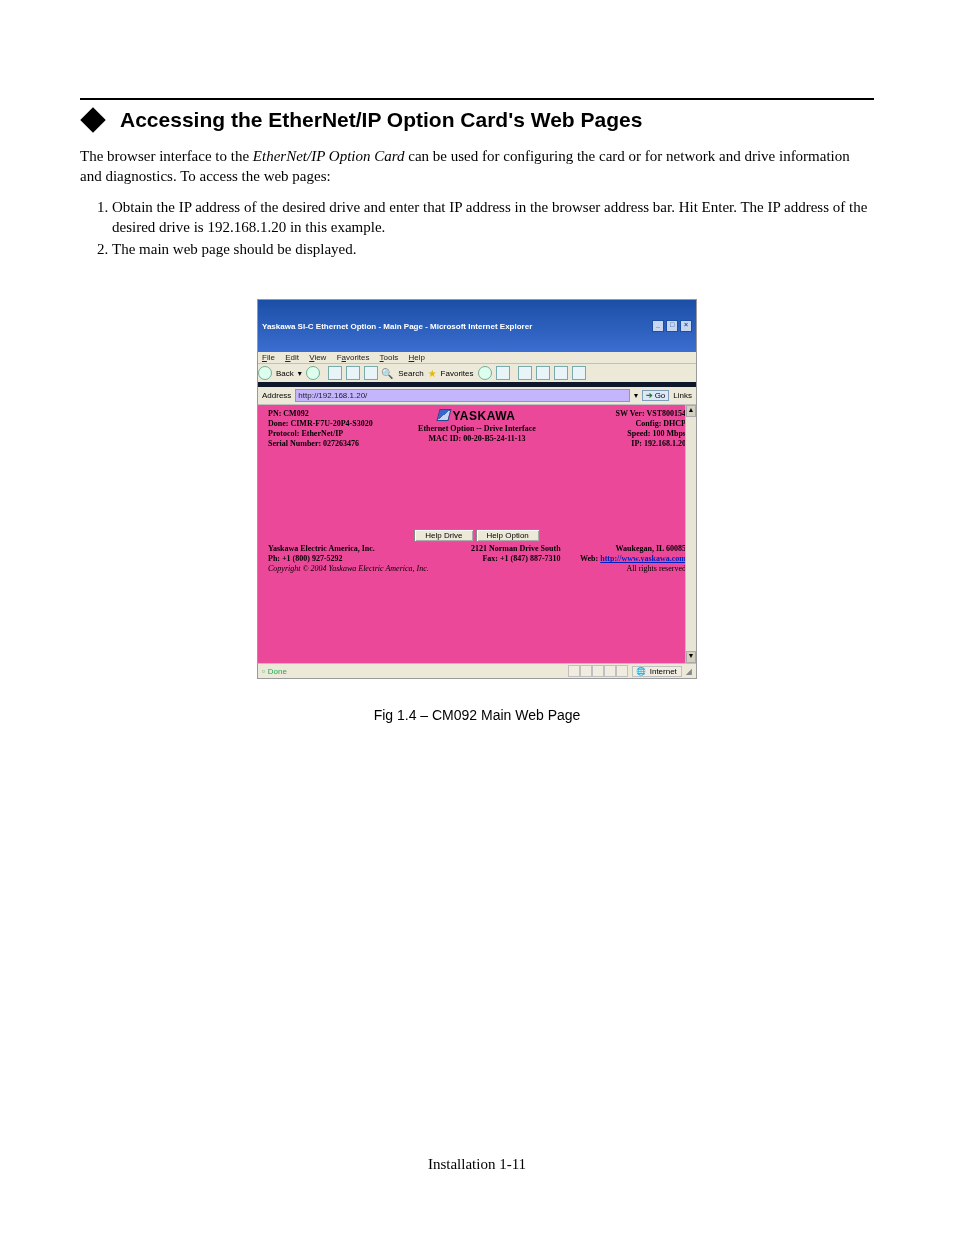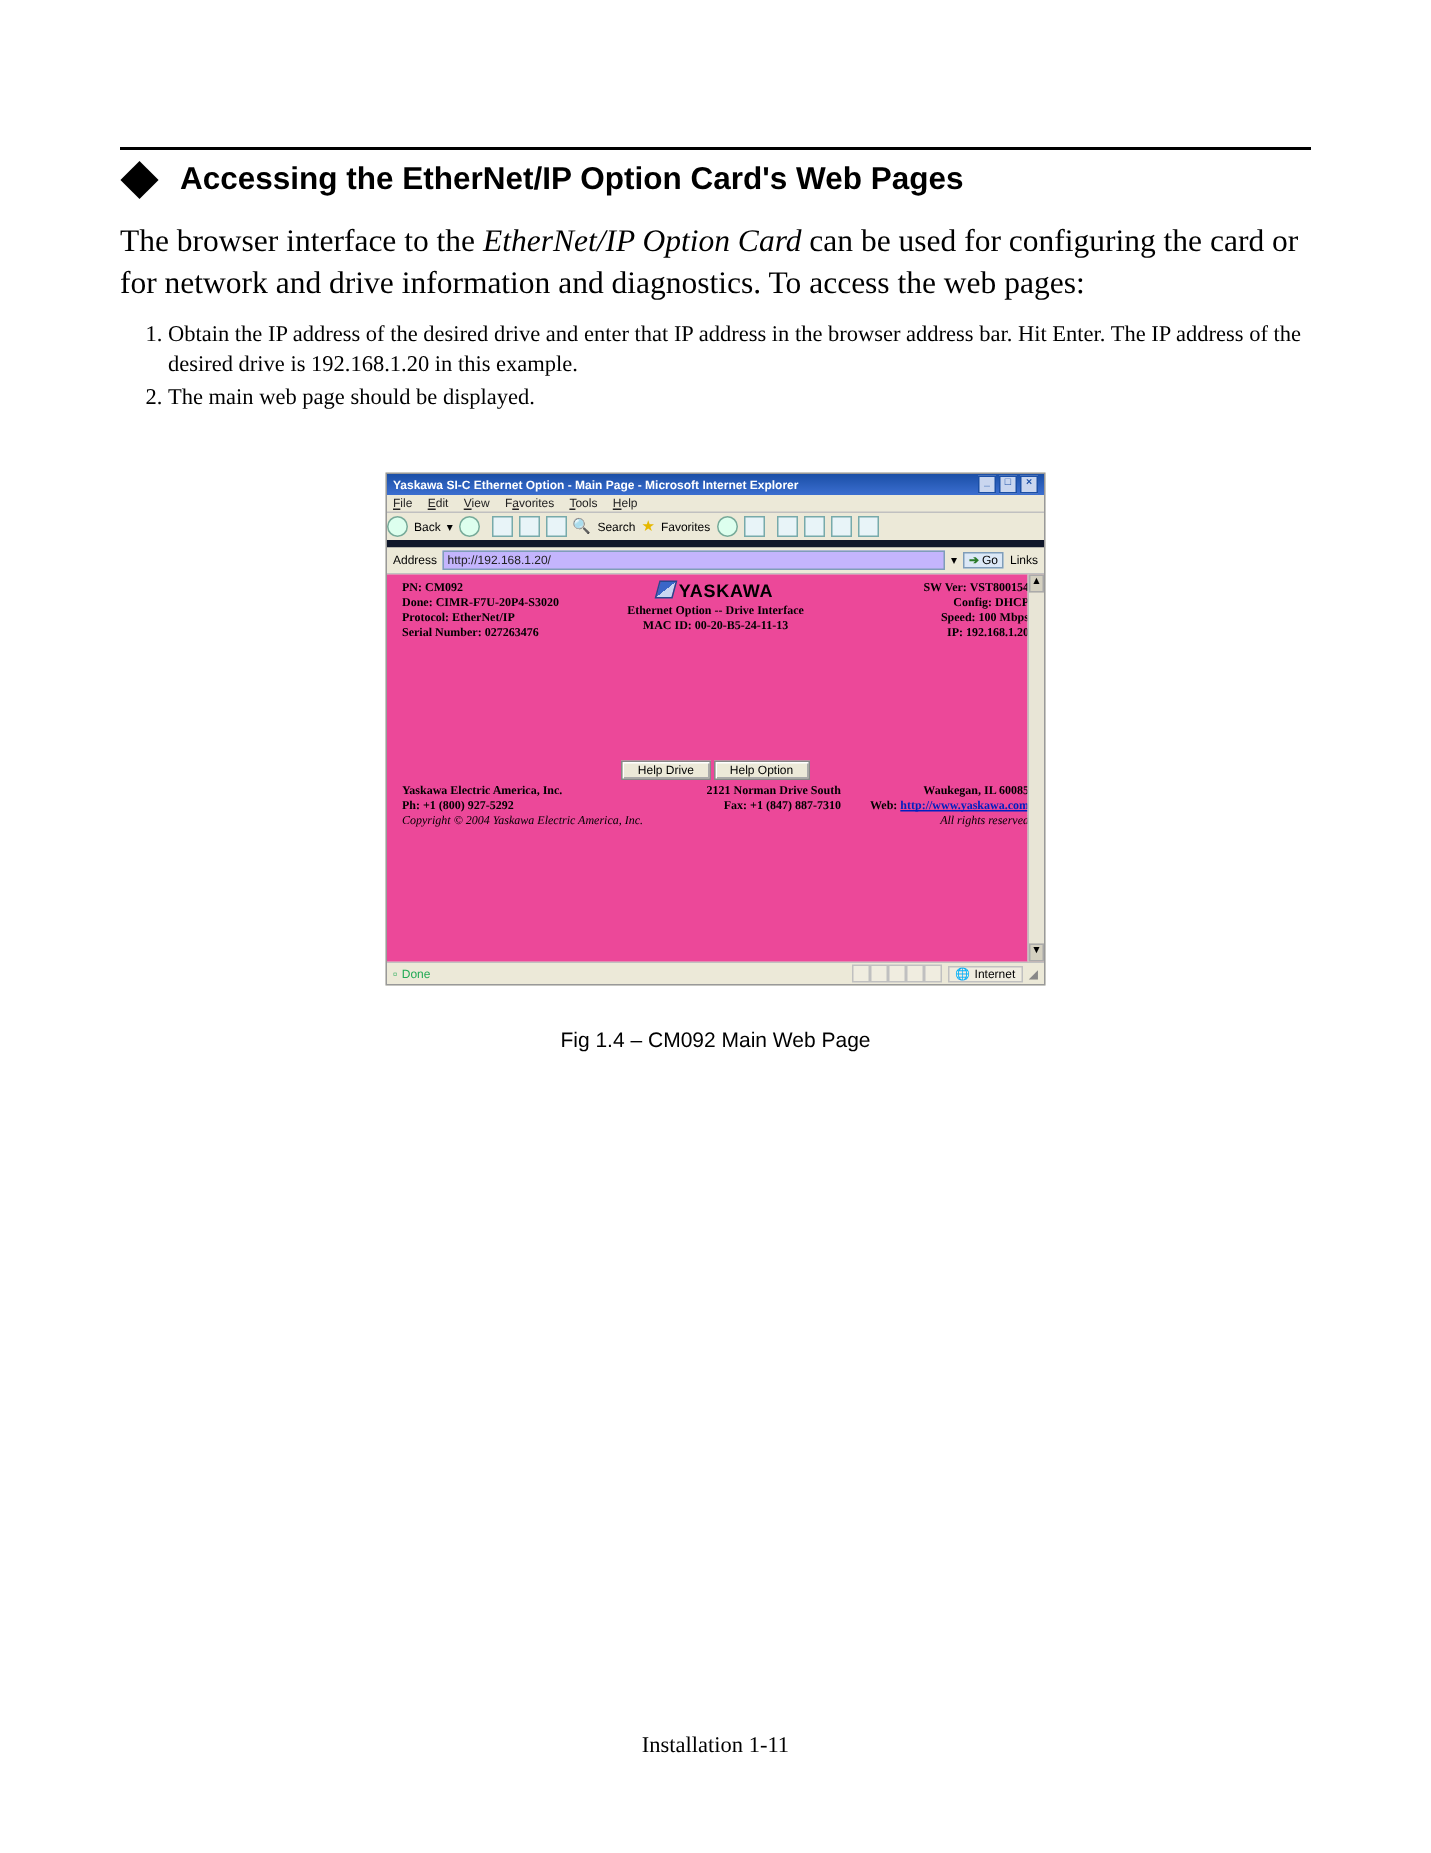--- a/index.html
+++ b/index.html
@@ -31,21 +31,21 @@
     background: #000;
     transform: rotate(45deg);
     margin-left: 4px;
   }
   .section-title {
     font-family: Arial, Helvetica, sans-serif;
     font-size: 21px;
     font-weight: bold;
   }
   .intro {
-    font-size: 21px;
+    font-size: 15px;
     line-height: 1.35;
     margin: 10px 0 10px 0;
   }
   .intro .ital { font-style: italic; }
   ol.steps {
     margin: 8px 0 0 0;
     padding-left: 32px;
     font-size: 15px;
     line-height: 1.35;
   }
@@ -61,21 +61,21 @@
     border: 1px solid #999;
     background: #ece9d8;
     box-sizing: border-box;
   }
   .title-bar {
     display: flex;
     align-items: center;
     justify-content: space-between;
     background: linear-gradient(#1b4fa6, #3b6ed0);
     color: #fff;
-    padding: 1px 4px;
+    padding: 20px 4px;
     font-size: 8px;
     font-weight: bold;
   }
   .title-bar .wbtns { display:flex; gap:2px; }
   .title-bar .wbtn {
     width:10px; height:10px; background:#c9d6ef; border:1px solid #1b4fa6;
     font-size:7px; line-height:8px; text-align:center; color:#1b4fa6;
   }
   .menu-bar {
     background:#ece9d8; padding:1px 4px; font-size:8px; color:#222;
@@ -148,21 +148,21 @@
   .foot-row {
     display:flex; justify-content:space-between; align-items:flex-start;
     margin-top:2px;
   }
   .foot-col { font-size:8px; line-height:1.25; }
   .foot-col.left { width:40%; font-weight:bold; }
   .foot-col.left .copy { font-style:italic; font-weight:normal; }
   .foot-col.center { width:30%; text-align:right; font-weight:bold; }
   .foot-col.right { width:30%; text-align:right; font-weight:bold; }
   .link { color:#0020c0; text-decoration:underline; font-weight:bold; }
-  .reserved { font-style:italic; font-weight:normal; }
+  .reserved { font-weight:normal; }
 
   .scroll {
     position:absolute; right:0; top:0; bottom:0; width:10px;
     background:#e8e5d6; border-left:1px solid #c0c0c0;
     display:flex; flex-direction:column; justify-content:space-between;
   }
   .scroll .arr { height:10px; background:#d4d0c0; border:1px solid #aaa; font-size:7px; text-align:center; line-height:8px;}
 
   .status-bar {
     display:flex; justify-content:space-between; align-items:center;

